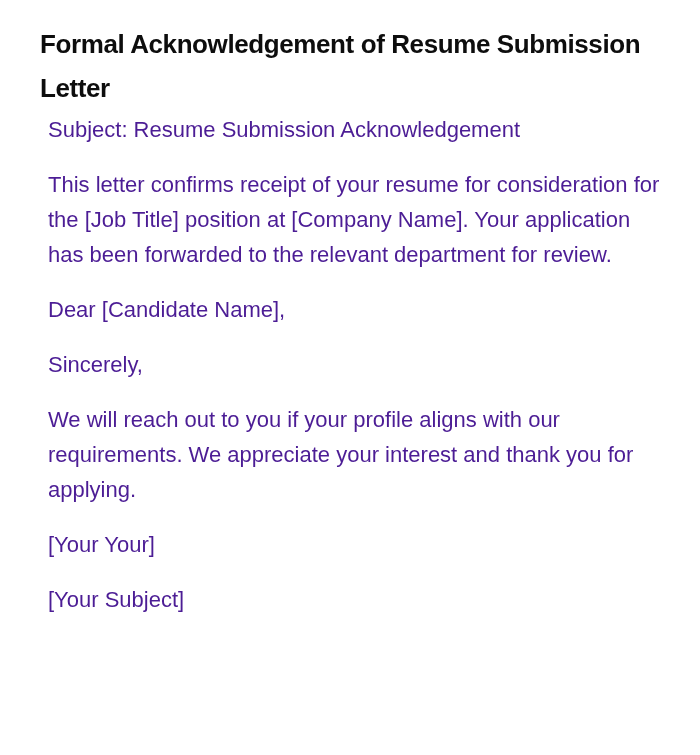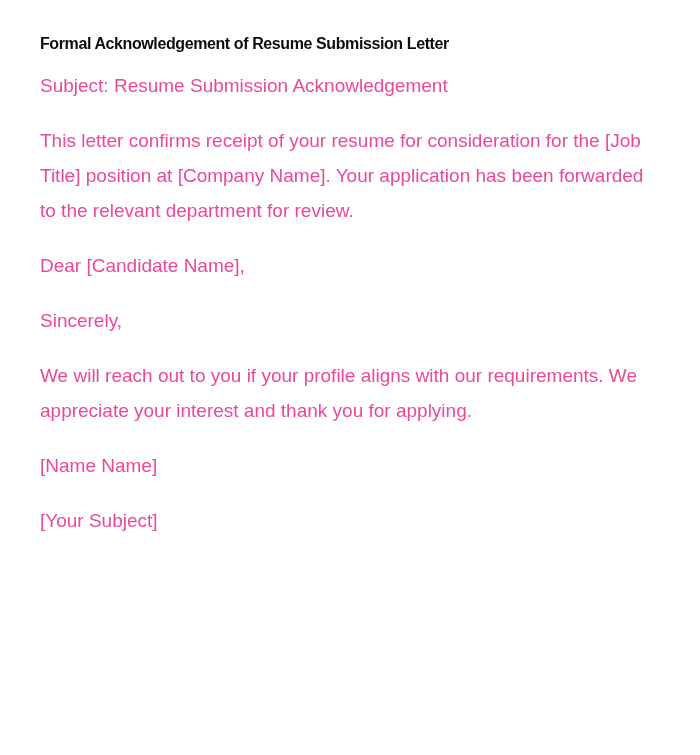--- a/index.html
+++ b/index.html
@@ -16,40 +16,40 @@
     }
     .page {
       position: relative;
       padding: 22px 40px 0 40px;
       box-sizing: border-box;
       width: 700px;
     }
     .title {
       font-family: "Liberation Sans", sans-serif;
       font-weight: bold;
-      font-size: 16px;
+      font-size: 26px;
       line-height: 44px;
       margin: 0 0 2px 0;
       letter-spacing: -0.4px;
       color: #0d0d0d;
     }
     .para {
-      font-size: 19px;
+      font-size: 22px;
       line-height: 35px;
-      margin: 0 0 20px 0;
+      margin: 0 0 20px 8px;
       letter-spacing: 0px;
-      color: #ec4899;
+      color: #4c1d95;
     }
     .para.subject { margin-bottom: 20px; }
   </style>
 </head>
 <body>
 
 <div class="page">
   <h1 class="title">Formal Acknowledgement of Resume Submission Letter</h1>
   <p class="para subject">Subject: Resume Submission Acknowledgement</p>
   <p class="para">This letter confirms receipt of your resume for consideration for the [Job Title] position at [Company Name]. Your application has been forwarded to the relevant department for review.</p>
   <p class="para">Dear [Candidate Name],</p>
   <p class="para">Sincerely,</p>
   <p class="para">We will reach out to you if your profile aligns with our requirements. We appreciate your interest and thank you for applying.</p>
-  <p class="para">[Name Name]</p>
+  <p class="para">[Your Your]</p>
   <p class="para">[Your Subject]</p>
 </div>
 
 </body></html>

